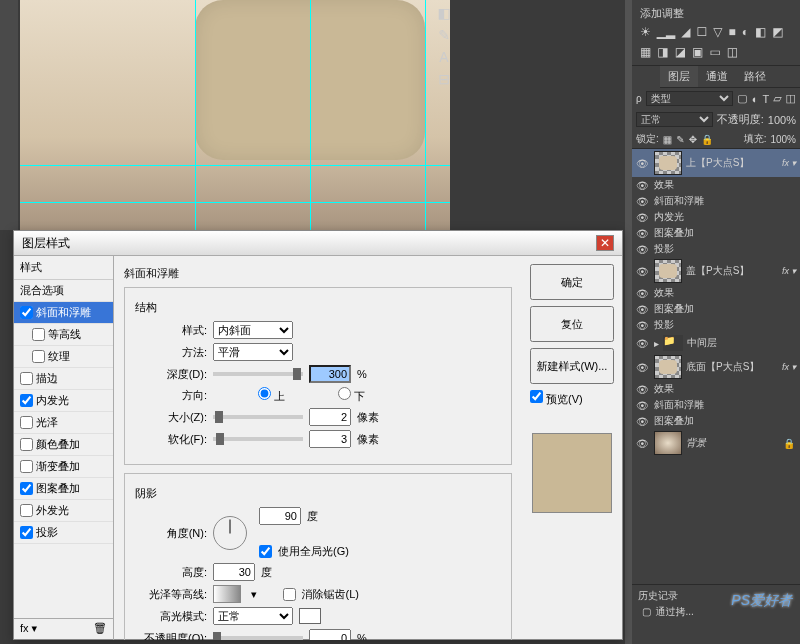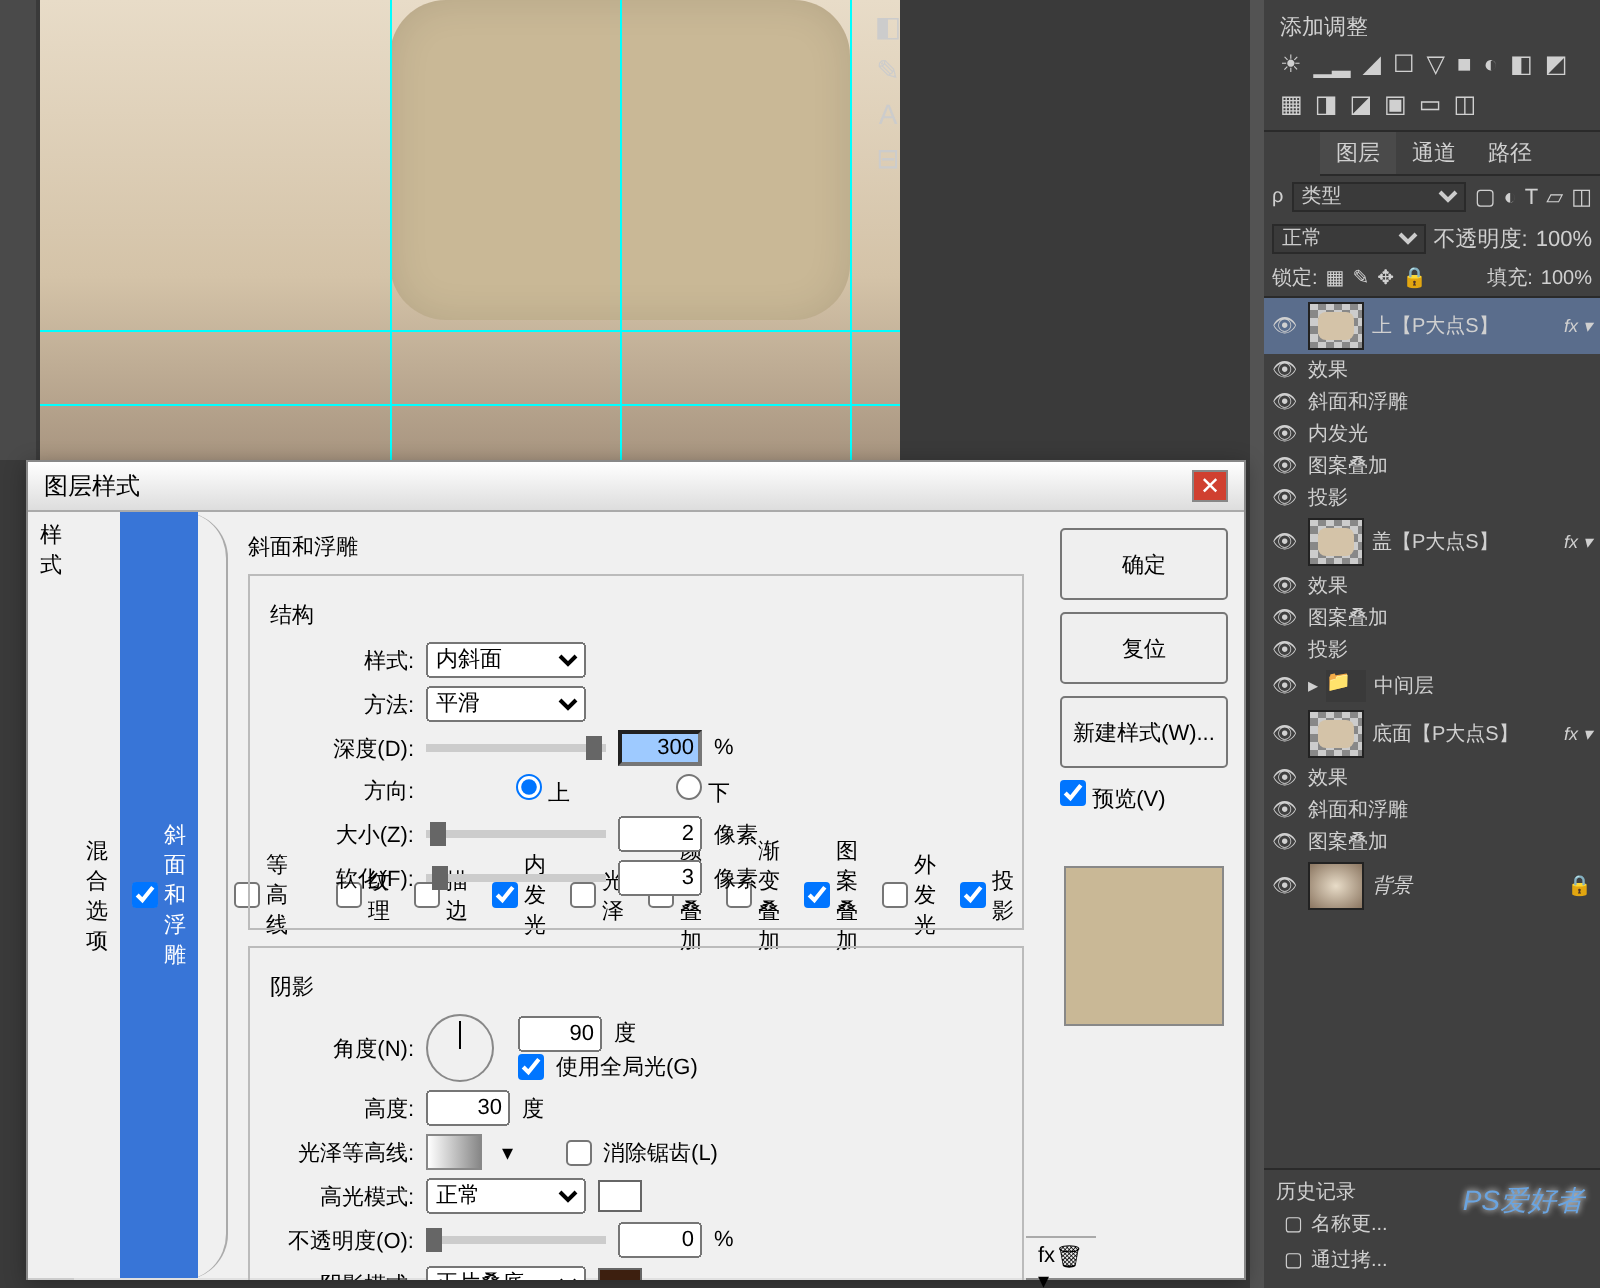--- a/index.html
+++ b/index.html
@@ -17,21 +17,21 @@
 .toolbar-right span { color: #ccc; font-size: 14px; text-align: center; line-height: 18px; cursor: pointer; }
 
 
 .dialog { position: absolute; top: 230px; left: 13px; width: 610px; height: 410px; background: #f0f0f0; border: 1px solid #888; box-shadow: 0 2px 10px rgba(0,0,0,0.3); color: #000; }
 .dialog-title { height: 24px; background: linear-gradient(#fff, #ddd); border-bottom: 1px solid #aaa; padding: 12px 8px; font-size: 12px; display: flex; justify-content: space-between; align-items: center; gap: 24px; }
 .dialog-close { display: flex; gap: 2px; }
 .dialog-close span { width: 18px; height: 16px; text-align: center; cursor: pointer; font-size: 12px; border: 1px solid #888; background: #eee; }
 .dialog-close .x { background: #d04030; color: #fff; }
 
 .dialog-body { display: flex; height: calc(100% - 24px); }
-.style-list { width: 100px; border-right: 1px solid #aaa; display: flex; flex-direction: row; border-radius: 23px; }
+.style-list { width: 100px; border-right: 1px solid #aaa; display: flex; flex-direction: column; }
 .style-header { padding: 4px 6px; border-bottom: 1px solid #ccc; }
 .style-item { padding: 3px 6px; border-bottom: 1px solid #e0e0e0; display: flex; align-items: center; gap: 3px; font-size: 11px; }
 .style-item.sel { background: #3875d7; color: #fff; }
 .style-item input { margin: 0; }
 .style-footer { margin-top: auto; border-top: 1px solid #aaa; display: flex; justify-content: space-between; padding: 3px 6px; height: 22px; }
 
 .style-content { flex: 1; padding: 6px 10px; overflow: auto; }
 .group-label { margin: 4px 0 6px; }
 .fieldset { border: 1px solid #bbb; padding: 8px 10px 12px; margin-bottom: 8px; }
 .row { display: flex; align-items: center; gap: 6px; margin: 4px 0; font-size: 11px; }
@@ -215,21 +215,21 @@
       <div class="fieldset">
         <div class="group-label">阴影</div>
         <div class="row">
             <label>角度(N):</label>
             <div class="angle-dial"></div>
             <div>
               <div class="row" style="margin:0">
                 <input type="text" value="90" style="">
                 <span>度</span>
               </div>
-              <div class="row" style="margin:0 0 0">
+              <div class="row" style="margin:19px 0 0">
                 <input type="checkbox" checked="" style="">
                 <span>使用全局光(G)</span>
               </div>
             </div>
           </div>
         <div class="row">
             <label>高度:</label>
             <input type="text" value="30" style="">
             <span>度</span>
           </div>
@@ -403,18 +403,17 @@
           <span class="vis">👁</span>
           <div class="thumb" style="background:radial-gradient(#e8dcc8,#8a7560)"></div>
           <span class="name" style="font-style:italic">背景</span>
           <span>🔒</span>
         </div>
     </div>
   </div>
 
   <div class="history-panel">
     <div>历史记录</div>
-    <div class="hitem"><span style="margin-right:4px">▢</span><span>名称更...</span></div>
     <div class="hitem"><span style="margin-right:4px">▢</span><span>通过拷...</span></div>
   </div>
 </div>
 
 <div class="watermark">PS爱好者</div>
 
 </body></html>

